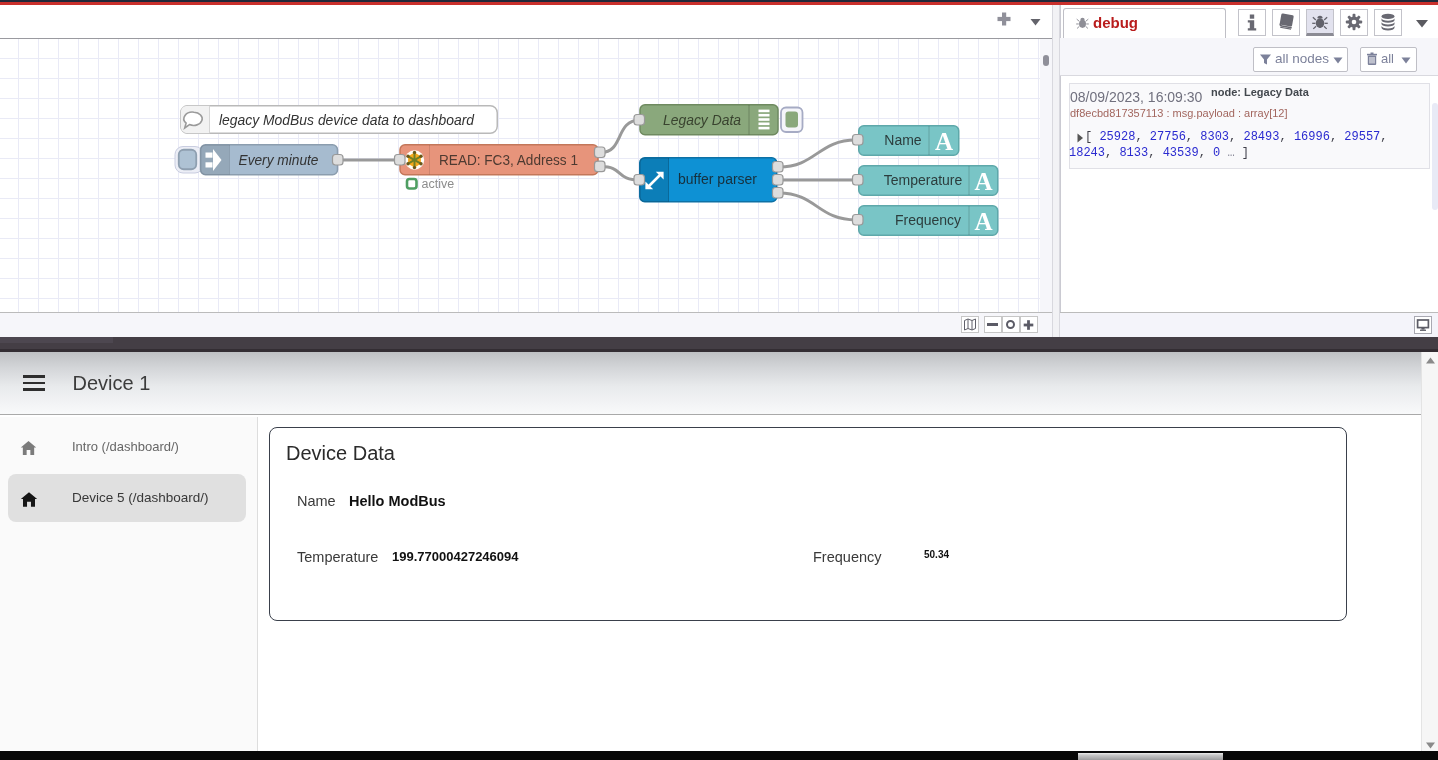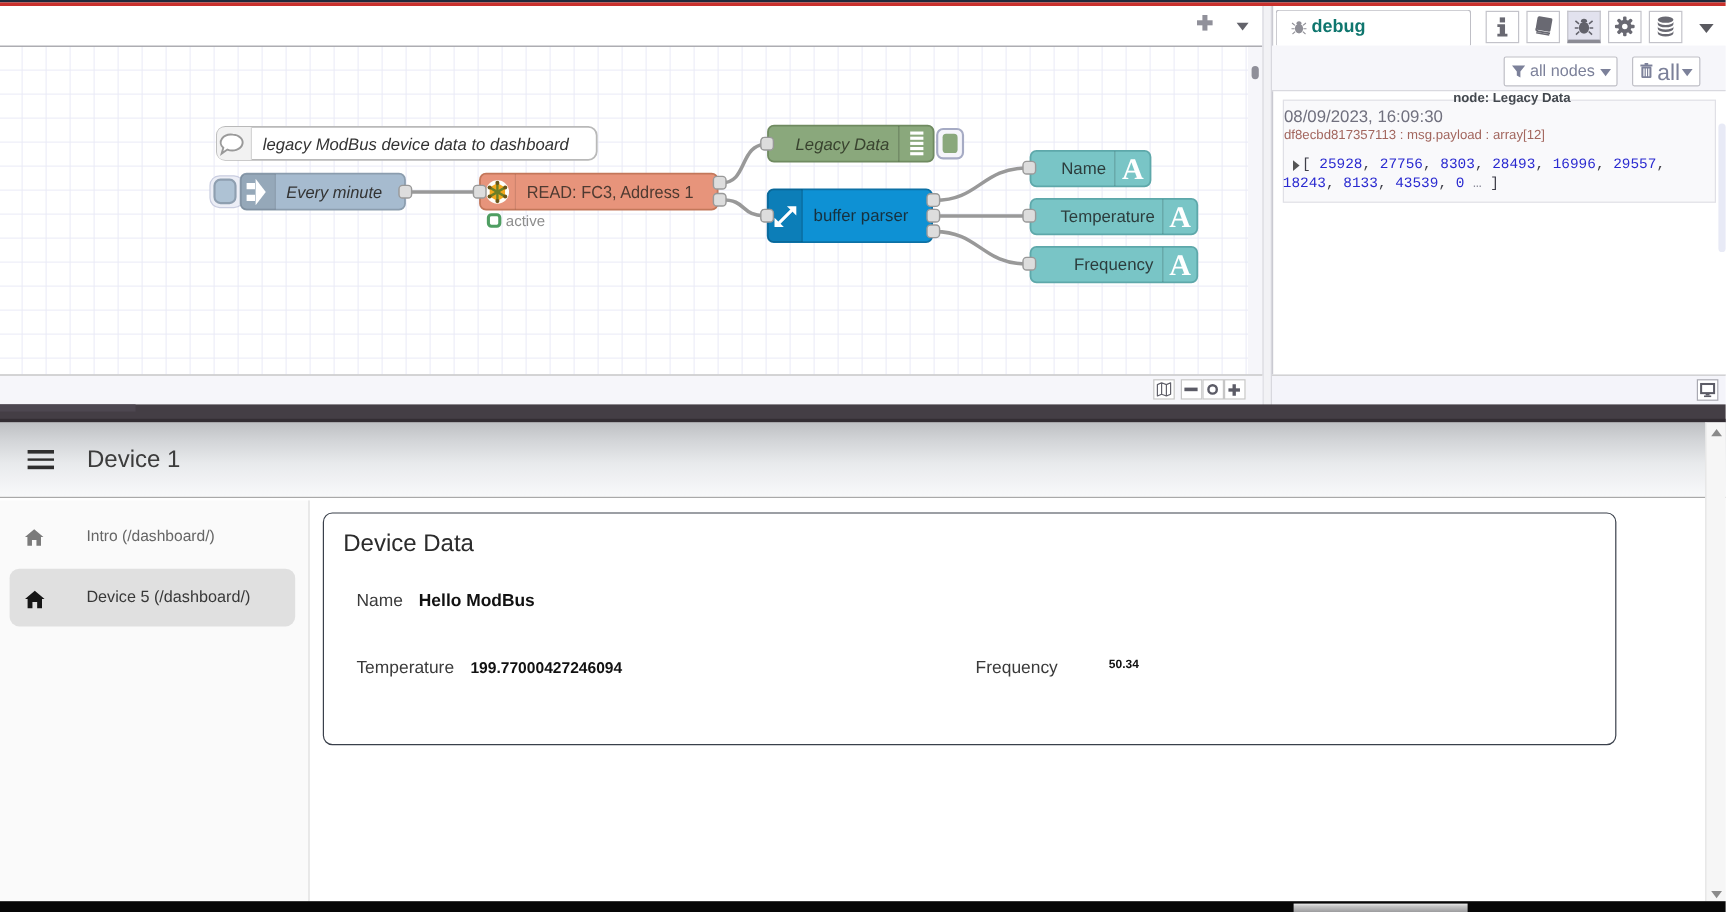--- a/index.html
+++ b/index.html
@@ -193,21 +193,21 @@
     <g stroke="#8e8e96" stroke-width="1.1">
       <line x1="3.6" y1="6" x2="0.8" y2="3.6"></line>
         <line x1="11.4" y1="6" x2="14.2" y2="3.6"></line>
       <line x1="3.2" y1="9.2" x2="0.2" y2="9.2"></line>
         <line x1="11.8" y1="9.2" x2="14.8" y2="9.2"></line>
       <line x1="3.8" y1="12" x2="1.2" y2="14.4"></line>
         <line x1="11.2" y1="12" x2="13.8" y2="14.4"></line>
       <line x1="7.5" y1="4.8" x2="7.5" y2="13.4"></line>
     </g>
   </svg>
-  <div class="abs" style="left:1093px;top:14px;font-size:15px;font-weight:bold;color:#0f766e;">debug</div>
+  <div class="abs" style="left:1093px;top:14px;font-size:15px;font-weight:bold;color:#b91c1c;">debug</div>
 
   <div class="abs" style="left:1238px;top:9px;width:28px;height:27px;background:#fff;border:1px solid #c3c3ca;box-sizing:border-box;"></div>
   <svg class="abs" style="left:1247px;top:14px;" width="10" height="17" viewBox="0 0 10 17">
     <g fill="#696972">
       <rect x="2.8" y="0.5" width="4.4" height="4.2"></rect>
       <path d="M0.8,6.2 L7.2,6.2 L7.2,14.2 L9.2,14.2 L9.2,16.5 L0.8,16.5 L0.8,14.2 L2.8,14.2 L2.8,8.5 L0.8,8.5 Z"></path>
     </g>
   </svg>
   <div class="abs" style="left:1272px;top:9px;width:28px;height:27px;background:#fff;border:1px solid #c3c3ca;box-sizing:border-box;"></div>
   <svg class="abs" style="left:1276px;top:12px;" width="20" height="20" viewBox="0 0 20 20">
@@ -272,28 +272,28 @@
   <svg class="abs" style="left:1366px;top:52px;" width="12" height="14" viewBox="0 0 12 14">
     <rect x="1.8" y="3.5" width="8.4" height="9.5" rx="1" fill="#7c819a"></rect>
     <rect x="1" y="1.8" width="10" height="1.6" fill="#7c819a"></rect>
     <rect x="4.5" y="0.5" width="3" height="1.6" fill="#7c819a"></rect>
     <g stroke="#fff" stroke-width="1">
         <line x1="4" y1="5" x2="4" y2="11.5"></line>
         <line x1="6" y1="5" x2="6" y2="11.5"></line>
         <line x1="8" y1="5" x2="8" y2="11.5"></line>
       </g>
   </svg>
-  <div class="abs" style="left:1381px;top:51px;font-size:19px;color:#7c819a;">all</div>
+  <div class="abs" style="left:1381px;top:51px;font-size:13px;color:#7c819a;">all</div>
   <svg class="abs" style="left:1400px;top:56px;" width="12" height="9" viewBox="0 0 12 9">
     <polygon points="1.5,1.5 10.5,1.5 6,7.5" fill="#7c819a"></polygon>
   </svg>
 
   <div class="abs" style="left:1069px;top:83px;width:361px;height:86px;background:#f9f9fb;border:1px solid #e0e0e6;box-sizing:border-box;"></div>
   <div class="abs" style="left:1070px;top:89px;font-size:14px;color:#70707e;">08/09/2023, 16:09:30</div>
-  <div class="abs" style="left:1183px;top:76px;font-size:11px;font-weight:bold;color:#43484e;padding-left:28px;">node: Legacy Data</div>
+  <div class="abs" style="left:1183px;top:86px;font-size:11px;font-weight:bold;color:#43484e;padding-left:28px;">node: Legacy Data</div>
   <div class="abs" style="left:1070px;top:107px;font-size:11px;color:#a2665e;">df8ecbd817357113 : msg.payload : array[12]</div>
   <svg class="abs" style="left:1076px;top:133px;" width="8" height="10" viewBox="0 0 8 10">
     <polygon points="1.5,0.5 7,5 1.5,9.5" fill="#555"></polygon>
   </svg>
   <div class="abs" style="left:1085px;top:130px;width:345px;font-family:'Liberation Mono',monospace;font-size:12px;line-height:15px;color:#2a2ad0;"><span style="color:#3f3f49">[ </span><span style="color:#2a2ad0">25928</span><span style="color:#3f3f49">, </span><span style="color:#2a2ad0">27756</span><span style="color:#3f3f49">, </span><span style="color:#2a2ad0">8303</span><span style="color:#3f3f49">, </span><span style="color:#2a2ad0">28493</span><span style="color:#3f3f49">, </span><span style="color:#2a2ad0">16996</span><span style="color:#3f3f49">, </span><span style="color:#2a2ad0">29557</span><span style="color:#3f3f49">,</span></div>
   <div class="abs" style="left:1069px;top:145.5px;font-family:'Liberation Mono',monospace;font-size:12px;line-height:15px;color:#2a2ad0;"><span style="color:#2a2ad0">18243</span><span style="color:#3f3f49">, </span><span style="color:#2a2ad0">8133</span><span style="color:#3f3f49">, </span><span style="color:#2a2ad0">43539</span><span style="color:#3f3f49">, </span><span style="color:#2a2ad0">0</span><span style="color:#3f3f49"> </span><span style="color:#8a8a99">…</span><span style="color:#3f3f49"> ]</span></div>
 
   <div class="abs" style="left:1432px;top:103px;width:6px;height:107px;background:#e8eaf6;border-radius:3px;"></div>
 </div>
 

